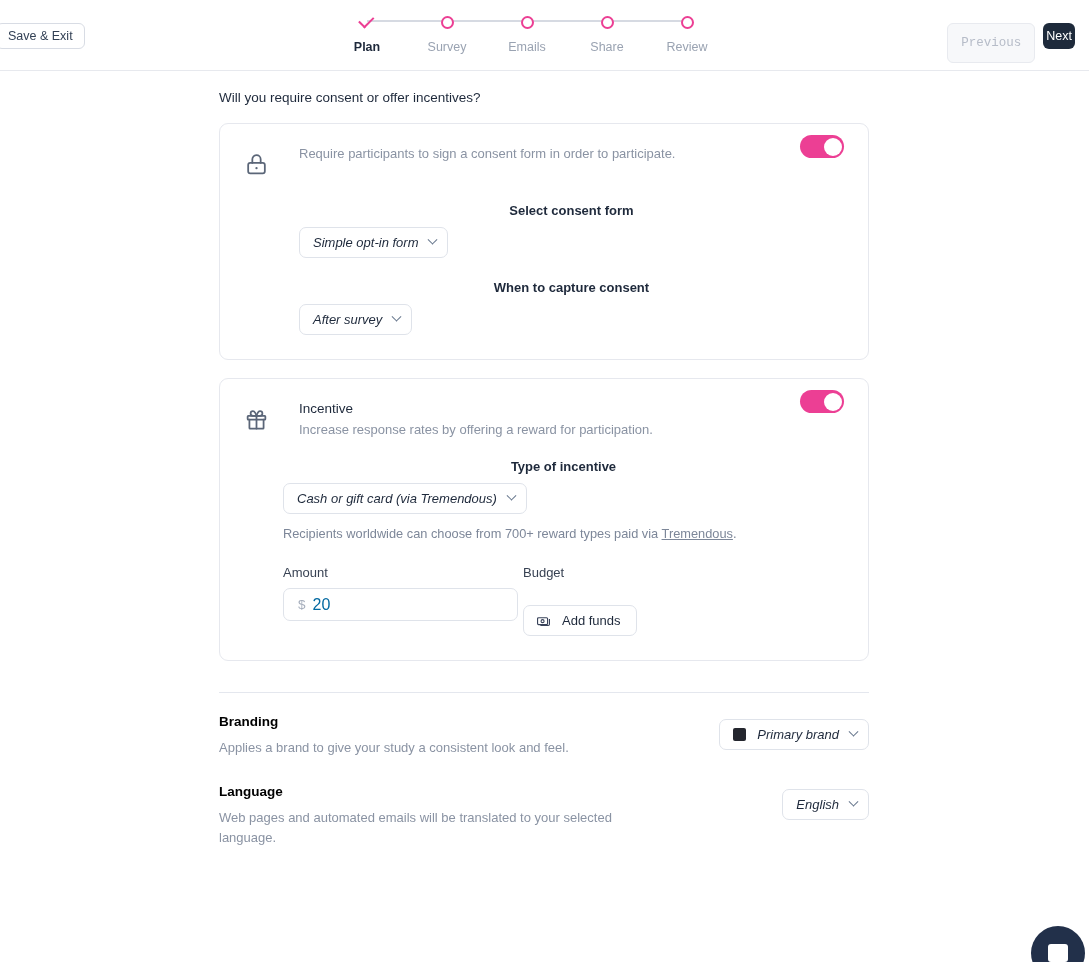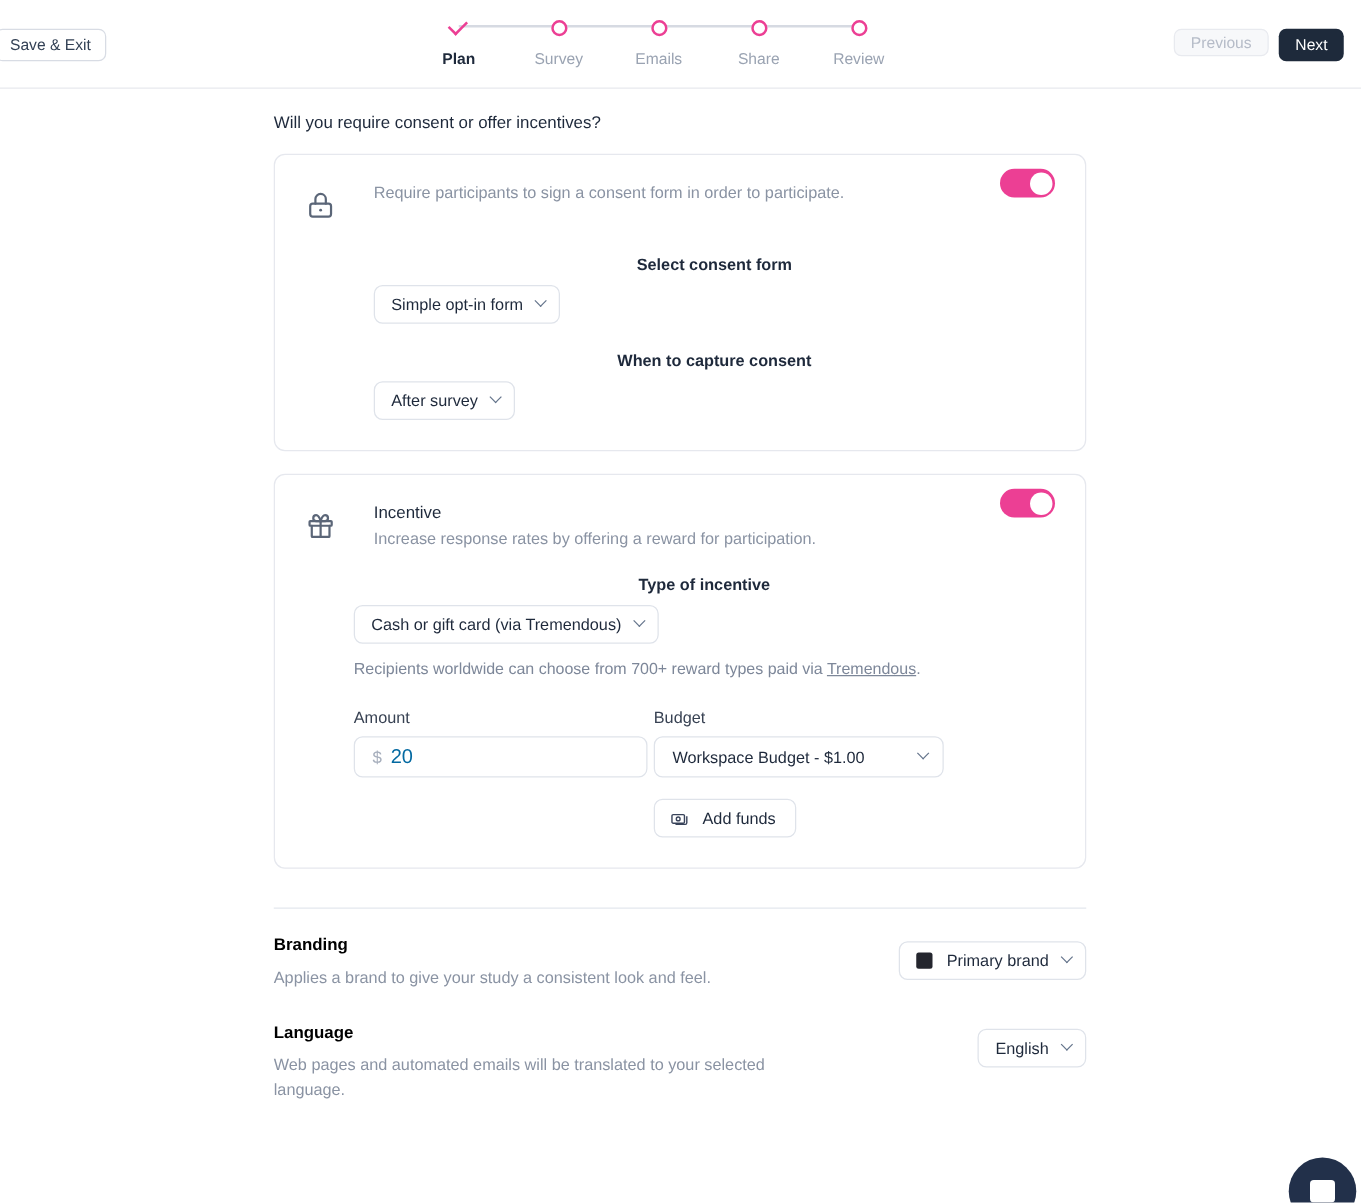--- a/index.html
+++ b/index.html
@@ -90,33 +90,33 @@
   }
 
   .nav-buttons {
     position: absolute;
     right: 14px;
     top: 23px;
     display: flex;
     gap: 8px;
   }
   .btn-prev {
-    height: 22px;
+    height: 40px;
     padding: 0 13px;
     border: 1px solid #e8eaef;
     border-radius: 6px;
     background: #f7f8fa;
-    font-family: Liberation Sans, sans-serif;
+    font-family: Liberation Mono, monospace;
     font-size: 12.5px;
     color: #b6bcc8;
     cursor: default;
   }
   .btn-next {
     height: 26px;
-    padding: 0 13px;
+    padding: 0 3px;
     border: none;
     border-radius: 6px;
     background: #1e2a3b;
     font-family: "Liberation Sans", sans-serif;
     font-size: 12.5px;
     color: #ffffff;
     cursor: pointer;
   }
 
   
@@ -205,20 +205,21 @@
     gap: 11px;
     height: 31px;
     padding: 0 11px 0 13px;
     border: 1px solid #dfe3ea;
     border-radius: 7px;
     background: #fff;
     font-size: 13px;
     color: #1e293b;
     cursor: pointer;
     white-space: nowrap;
+    font-style: italic;
   }
   .chev {
     display: inline-block;
     width: 7px;
     height: 7px;
     border-right: 1.6px solid #64748b;
     border-bottom: 1.6px solid #64748b;
     transform: rotate(45deg) translate(-2px, -2px);
     flex: 0 0 auto;
   }
@@ -501,24 +502,20 @@
               <span class="amount-value">20</span>
               <span class="currency-box">
                 <span>USD</span>
                 <span class="chev"></span>
               </span>
             </div>
           </div>
 
           <div class="col-budget">
             <div class="sub-label">Budget</div>
-            <div class="budget-select">
-              <span>Workspace Budget - $1.00</span>
-              <span class="chev"></span>
-            </div>
             <div class="add-funds">
               <span style="display:inline-flex;color:#39435a;">
                 <svg width="15" height="15" viewBox="0 0 24 24" fill="none" stroke="currentColor" stroke-width="1.8">
                   <rect x="2.5" y="7.5" width="16" height="11" rx="1.6"></rect>
                   <circle cx="10.5" cy="13" r="2.4"></circle>
                   <path d="M21.5 9.5v8.5a2 2 0 0 1-2 2H7"></path>
                 </svg>
               </span>
               <span>Add funds</span>
             </div>

